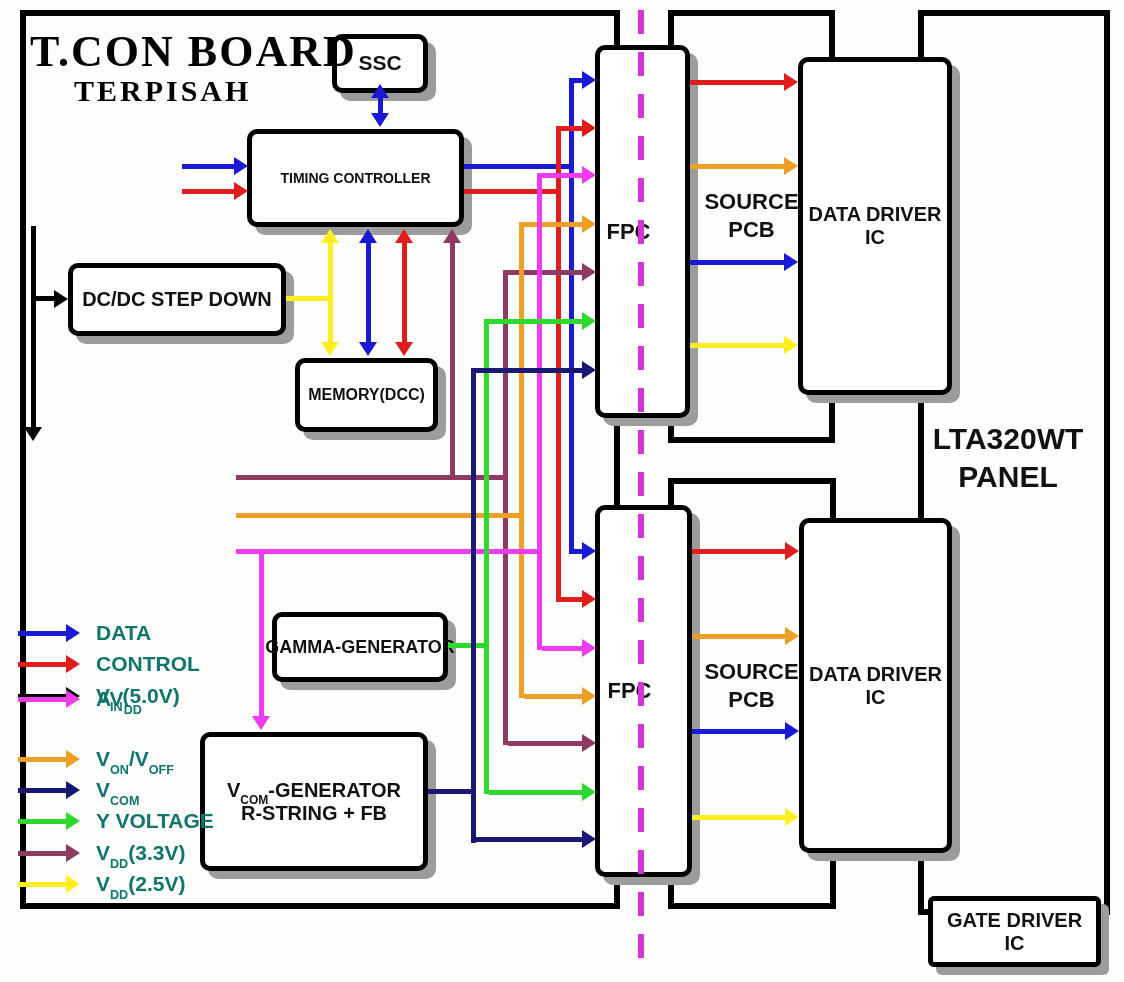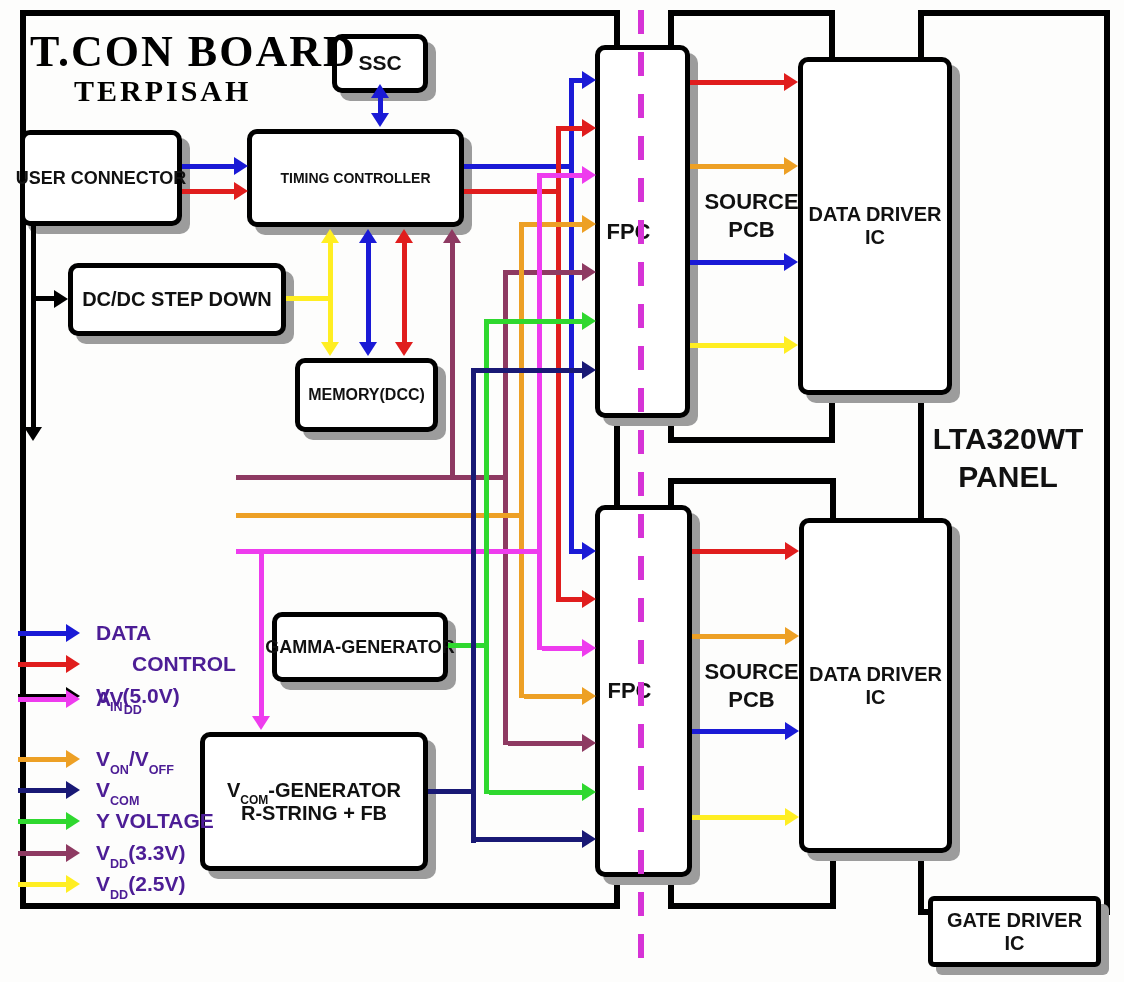--- a/index.html
+++ b/index.html
@@ -19,43 +19,40 @@
   .ah.down{border-left:9px solid transparent;border-right:9px solid transparent;border-top:14px solid var(--c);}
   #dash-line{position:absolute;z-index:7;}
   .freelbl{position:absolute;z-index:8;font-weight:bold;color:#111;text-align:center;line-height:1.25;white-space:nowrap;}
   #title1{font-family:"Liberation Serif",serif;font-size:44px;font-weight:bold;letter-spacing:2px;color:#000;}
   #title2{font-family:"Liberation Serif",serif;font-size:30px;font-weight:bold;letter-spacing:3px;color:#000;}
   .lgrow{position:absolute;left:18px;height:30px;display:flex;align-items:center;z-index:8;}
   .lgarrow{position:relative;width:62px;height:18px;flex:0 0 62px;}
   .lgarrow .bar{position:absolute;left:0;top:7px;width:48px;height:5px;}
   .lgarrow .tip{position:absolute;left:48px;top:0;width:0;height:0;
      border-top:9px solid transparent;border-bottom:9px solid transparent;border-left:14px solid var(--c);}
-  .lglabel{margin-left:16px;font-size:21px;font-weight:bold;color:#4c1d95;white-space:nowrap;}
+  .lglabel{margin-left:16px;font-size:21px;font-weight:bold;color:#0f766e;white-space:nowrap;}
   #wires,#legend{position:absolute;left:0;top:0;width:100%;height:100%;pointer-events:none;}
 </style>
 </head>
 <body>
 
 <div id="stage">
 
   <div class="rect" style="left:20px;top:10px;width:600px;height:899px;"></div>
   <div class="rect" style="left:668px;top:10px;width:167px;height:433px;"></div>
   <div class="rect" style="left:668px;top:478px;width:168px;height:431px;"></div>
   <div class="rect" style="left:918px;top:10px;width:192px;height:905px;"></div>
 
   <div class="freelbl" id="title1" style="left:30px;top:24px;"><span>T.CON BOARD</span></div>
   <div class="freelbl" id="title2" style="left:74px;top:72px;"><span>TERPISAH</span></div>
 
   <div class="box" style="left:332px;top:34px;width:96px;height:59px;">
     <div class="lbl" style="font-size:21px;"><span>SSC</span></div>
   </div>
 
-  <div class="box" style="left:20px;top:130px;width:162px;height:96px;">
-    <div class="lbl" style="font-size:18px;"><span>USER CONNECTOR</span></div>
-  </div>
 
   <div class="box" style="left:247px;top:129px;width:217px;height:98px;">
     <div class="lbl" style="font-size:14px;"><span>TIMING CONTROLLER</span></div>
   </div>
 
   <div class="box" style="left:68px;top:263px;width:218px;height:73px;">
     <div class="lbl" style="font-size:20px;"><span>DC/DC STEP DOWN</span></div>
   </div>
 
   <div class="box" style="left:295px;top:358px;width:143px;height:74px;">
@@ -241,21 +238,21 @@
   <div id="dash-line" style="left: 638px; top: 10px; width: 6px; height: 966px; background: repeating-linear-gradient(rgb(214, 51, 214) 0px, rgb(214, 51, 214) 24px, transparent 24px, transparent 42px);"></div>
 
   <div id="legend">
       <div class="lgrow" style="top: 618px;">
         <span class="lgarrow" style="--c: #1a1ad6;">
           <i class="bar" style="background: rgb(26, 26, 214);"></i>
           <i class="tip"></i>
         </span>
         <span class="lglabel"><span>DATA</span></span>
       </div>
-      <div class="lgrow" style="top: 649.4px; gap: 36px;">
+      <div class="lgrow" style="top: 649.4px;">
         <span class="lgarrow" style="--c: #e01d1d;">
           <i class="bar" style="background: rgb(224, 29, 29);"></i>
           <i class="tip"></i>
         </span>
         <span class="lglabel"><span>CONTROL</span></span>
       </div>
       <div class="lgrow" style="top: 680.8px;">
         <span class="lgarrow" style="--c: #000000;">
           <i class="bar" style="background: rgb(0, 0, 0);"></i>
           <i class="tip"></i>

